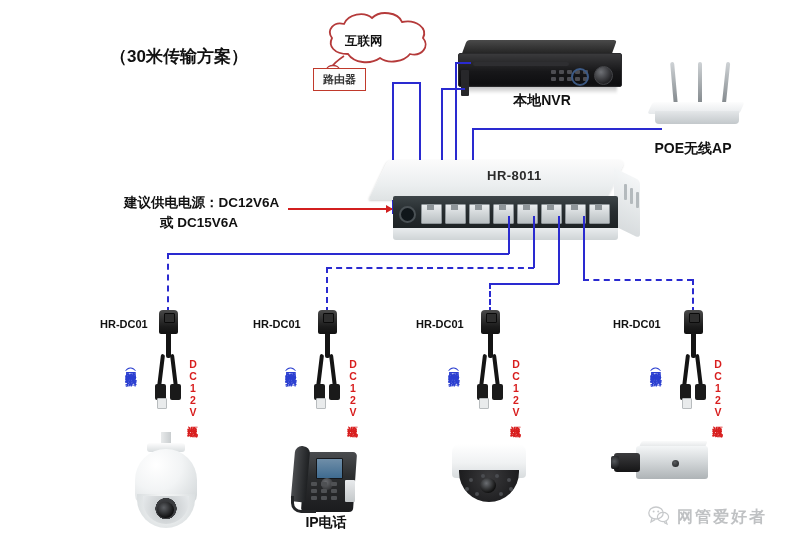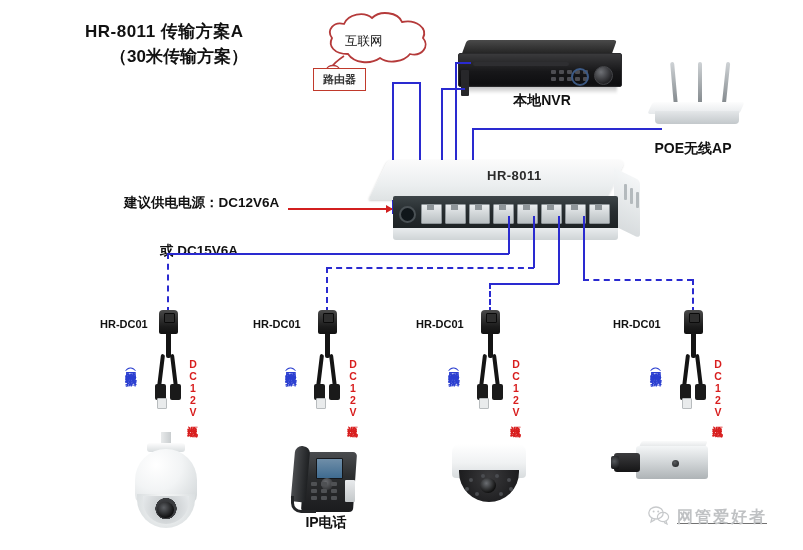--- a/index.html
+++ b/index.html
@@ -29,21 +29,21 @@
   .dev-label{
     font-size:14px;font-weight:bold;color:#111;white-space:nowrap;text-align:center;
   }
   .dc-label{
     font-size:11px;font-weight:bold;color:#111;white-space:nowrap;
   }
   .sw-label{
     font-size:13px;font-weight:bold;color:#2b2b2b;white-space:nowrap;letter-spacing:.5px;
   }
   .cloud-label{
-    font-size:12.5px;font-weight:normal;color:#111;white-space:nowrap;
+    font-size:12.5px;font-weight:bold;color:#111;white-space:nowrap;
   }
   .router-box{
     border:1.6px solid #c0392b;background:#fdfdfd;
     font-size:11px;font-weight:bold;color:#333;
     padding:3px 9px;white-space:nowrap;
   }
   
   .vcap{
     writing-mode:vertical-rl;text-orientation:upright;
     font-size:11.5px;font-weight:bold;letter-spacing:1px;white-space:nowrap;
@@ -321,25 +321,24 @@
   }
   .wm-text{
     font-size:16px;font-weight:bold;color:#8b8f93;letter-spacing:2px;white-space:nowrap;
   }
 </style>
 </head>
 <body>
 
 <div id="stage">
 
-  <div class="abs title" style="left:85px;top:20px;">HR-8011 传输方案A</div>
   <div class="abs subtitle" style="left:110px;top:45px;">（30米传输方案）</div>
 
   <div class="abs power-text" style="left:124px;top:193px;">建议供电电源：DC12V6A</div>
-  <div class="abs power-text" style="left:160px;top:213px;margin-top:28px;">或  DC15V6A</div>
+  <div class="abs power-text" style="left:160px;top:213px;">或  DC15V6A</div>
   <div class="redline" style="left:288px;top:208px;width:104px;"></div>
 
   <div class="cloud" style="left:318px;top:8px;">
     <svg width="118" height="68" viewBox="0 0 118 68">
       <path d="M30 46 C16 46 10 38 14 30 C8 22 16 13 26 16 C30 6 46 3 54 10
                C62 2 80 4 84 14 C98 11 110 20 105 30 C112 38 104 49 92 46
                C86 54 70 56 62 50 C52 57 36 55 30 46 Z" fill="#ffffff" stroke="#b53a3a" stroke-width="1.8"></path>
       <path d="M26 48 C20 52 16 55 13 60" fill="none" stroke="#b53a3a" stroke-width="1.6"></path>
       <ellipse cx="15" cy="61" rx="6" ry="3.5" fill="#ffffff" stroke="#b53a3a" stroke-width="1.5"></ellipse>
       <ellipse cx="8" cy="65" rx="3.5" ry="2.2" fill="#ffffff" stroke="#b53a3a" stroke-width="1.3"></ellipse>
@@ -532,21 +531,21 @@
   </div>
 
   <div class="box-cam" style="left:614px;top:440px;width:100px;height:46px;">
     <div class="bc-top"></div>
     <div class="bc-body"></div>
     <div class="bc-neck"></div>
     <div class="bc-lens"></div>
     <div class="bc-dot"></div>
   </div>
 
-  <div class="watermark" style="left:648px;top:505px;text-decoration:underline;">
+  <div class="watermark" style="left:648px;top:505px;">
     <span>
       <svg width="22" height="20" viewBox="0 0 22 20">
         <ellipse cx="8" cy="8" rx="7.2" ry="6" fill="none" stroke="#9a9ea2" stroke-width="1.3"></ellipse>
         <path d="M4 13 L3 17 L7 14.6" fill="none" stroke="#9a9ea2" stroke-width="1.3"></path>
         <ellipse cx="15" cy="12" rx="5.6" ry="4.6" fill="none" stroke="#9a9ea2" stroke-width="1.2"></ellipse>
         <path d="M18 16 L19 19 L16 17.4" fill="none" stroke="#9a9ea2" stroke-width="1.2"></path>
         <circle cx="5.6" cy="6.6" r="1" fill="#9a9ea2"></circle>
         <circle cx="10.2" cy="6.6" r="1" fill="#9a9ea2"></circle>
       </svg>
     </span>

